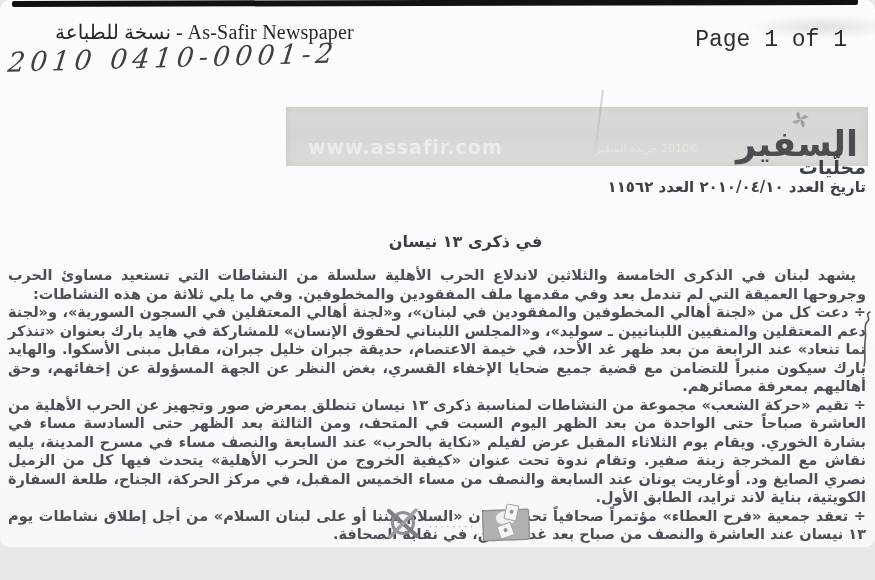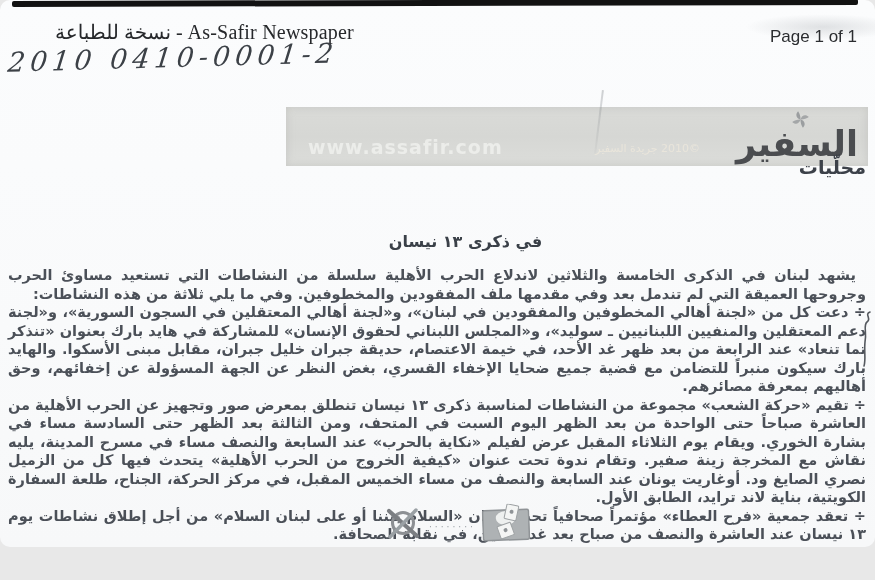--- a/index.html
+++ b/index.html
@@ -28,23 +28,23 @@
     transform:rotate(7deg);
   }
   
   .print-title{
     position:absolute;left:55px;top:20px;
     font-family:"Liberation Serif",serif;
     font-size:20px;color:#26282b;direction:ltr;
     letter-spacing:.2px;
   }
   .page-indicator{
-    position:absolute;right:18px;top:27px;
-    font-family:Liberation Sans, sans-serif;
-    font-size:17px;color:#2b2d30;
+    position:absolute;right:28px;top:27px;
+    font-family:Liberation Mono, monospace;
+    font-size:23px;color:#2b2d30;
   }
   .handwritten{
     position:absolute;left:8px;top:42px;
     font-family:"DejaVu Serif",serif;
     font-style:italic;font-size:27px;color:#3c4147;
     letter-spacing:5px;transform:rotate(-1.6deg) skewX(-8deg);
     white-space:nowrap;
   }
   
   .banner{
@@ -129,20 +129,26 @@
             <path d="M12 12c-1.2 4.5-5.5 5.8-8.6 2.5 2-1.6 5.3-2.6 8.6-2.5z" opacity=".85"></path>
           </g>
         </svg>
       </span>
       <span class="logo-text">السفير</span>
     </div>
   </div>
   <div class="scan-crease"></div>
 
   <div class="section-label">محلّيات</div>
+  <div class="issue-line">
+    <span>تاريخ العدد</span>
+    <span>٢٠١٠/٠٤/١٠</span>
+    <span>العدد</span>
+    <span>١١٥٦٢</span>
+  </div>
 
   <div class="article-title">في ذكرى ١٣ نيسان</div>
   <div class="article-body">
     <p class="first">يشهد لبنان في الذكرى الخامسة والثلاثين لاندلاع الحرب الأهلية سلسلة من النشاطات التي تستعيد مساوئ الحرب وجروحها العميقة التي لم تندمل بعد وفي مقدمها ملف المفقودين والمخطوفين. وفي ما يلي ثلاثة من هذه النشاطات:</p>
     <p>÷ دعت كل من «لجنة أهالي المخطوفين والمفقودين في لبنان»، و«لجنة أهالي المعتقلين في السجون السورية»، و«لجنة دعم المعتقلين والمنفيين اللبنانيين ـ سوليد»، و«المجلس اللبناني لحقوق الإنسان» للمشاركة في هايد بارك بعنوان «تنذكر تما تنعاد» عند الرابعة من بعد ظهر غد الأحد، في خيمة الاعتصام، حديقة جبران خليل جبران، مقابل مبنى الأسكوا. والهايد بارك سيكون منبراً للتضامن مع قضية جميع ضحايا الإخفاء القسري، بغض النظر عن الجهة المسؤولة عن إخفائهم، وحق أهاليهم بمعرفة مصائرهم.</p>
     <p>÷ تقيم «حركة الشعب» مجموعة من النشاطات لمناسبة ذكرى ١٣ نيسان تنطلق بمعرض صور وتجهيز عن الحرب الأهلية من العاشرة صباحاً حتى الواحدة من بعد الظهر اليوم السبت في المتحف، ومن الثالثة بعد الظهر حتى السادسة مساء في بشارة الخوري. ويقام يوم الثلاثاء المقبل عرض لفيلم «نكاية بالحرب» عند السابعة والنصف مساء في مسرح المدينة، يليه نقاش مع المخرجة زينة صفير. وتقام ندوة تحت عنوان «كيفية الخروج من الحرب الأهلية» يتحدث فيها كل من الزميل نصري الصايغ ود. أوغاريت يونان عند السابعة والنصف من مساء الخميس المقبل، في مركز الحركة، الجناح، طلعة السفارة الكويتية، بناية لاند ترايد، الطابق الأول.</p>
     <p>÷ تعقد جمعية «فرح العطاء» مؤتمراً صحافياً تحت عنوان «السلام بيننا أو على لبنان السلام» من أجل إطلاق نشاطات يوم ١٣ نيسان عند العاشرة والنصف من صباح بعد غد الاثنين، في نقابة الصحافة.</p>
   </div>
 
   <span class="pen-mark">

